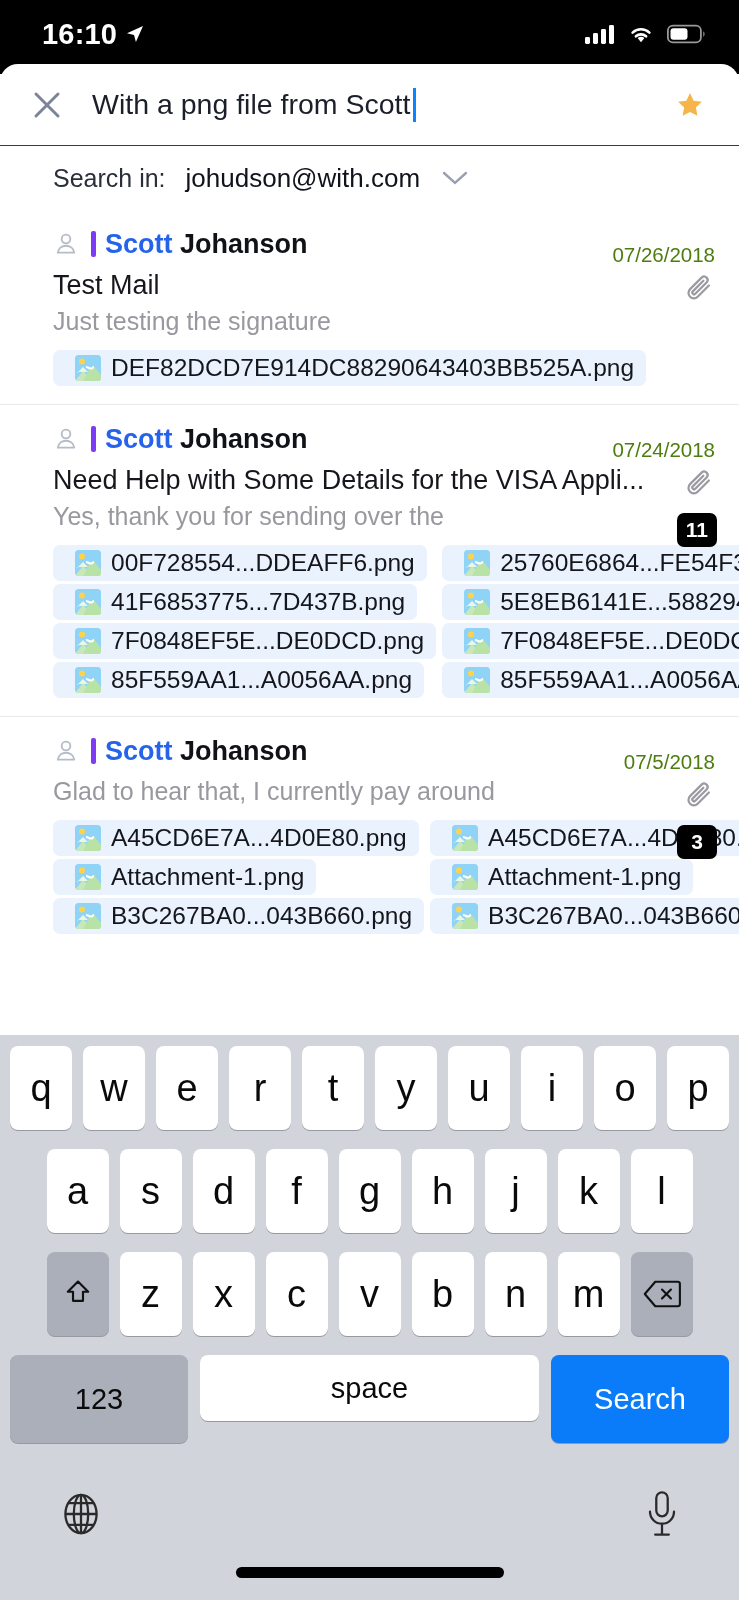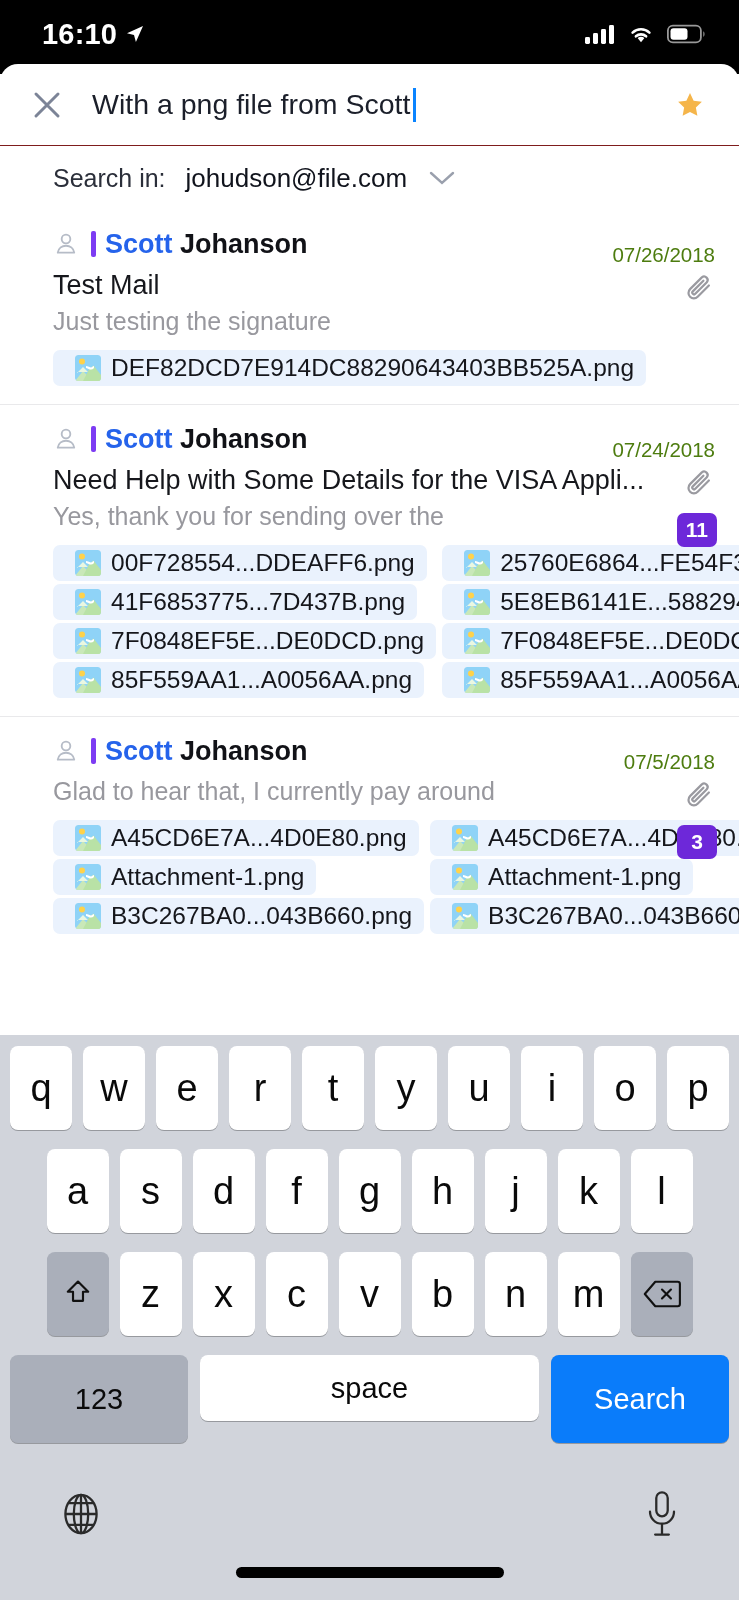--- a/index.html
+++ b/index.html
@@ -66,21 +66,21 @@
     padding-right: 62px; white-space: nowrap; overflow: hidden;
   }
   .preview {
     font-size: 25px; color: #98989e; margin-top: 6px;
     padding-right: 62px; white-space: nowrap; overflow: hidden;
   }
   .clip { position: absolute; right: 22px; top: 62px; }
   .count-badge {
     position: absolute; right: 22px; top: 108px;
     min-width: 40px; height: 34px; padding: 0 9px;
-    background: #6d28d9; border-radius: 7px; color: #fff;
+    background: #000000; border-radius: 7px; color: #fff;
     font-size: 21px; font-weight: 600;
     display: flex; align-items: center; justify-content: center;
   }
 
   .attach-grid { margin-top: 14px; display: grid; grid-template-columns: 1fr 1fr; column-gap: 6px; row-gap: 3px; }
   .attach-grid.single { grid-template-columns: 1fr; }
   .chip {
     display: inline-flex; align-items: center; gap: 10px;
     background: #eaf2fd; border-radius: 7px;
     padding: 4px 12px 4px 22px; width: fit-content; max-width: 100%;
@@ -172,21 +172,21 @@
     </div>
     <div class="star-btn">
       <svg width="30" height="30" viewBox="0 0 24 24">
         <path d="M12 2.4l2.9 6.1 6.6.9-4.8 4.6 1.2 6.6L12 17.5 6.1 20.6l1.2-6.6L2.5 9.4l6.6-.9z" fill="#f5b54a"></path>
       </svg>
     </div>
   </div>
 
   <div class="searchin">
     <span class="searchin-label">Search in:</span>
-    <span class="searchin-value">johudson@file.com</span>
+    <span class="searchin-value">johudson@with.com</span>
     <span class="chev">
       <svg width="26" height="16" viewBox="0 0 26 16">
           <path d="M2 3l11 10L24 3" stroke="#9aa0ad" stroke-width="2.4" fill="none" stroke-linecap="round"></path>
         </svg>
     </span>
   </div>
 
   <div class="results" id="results">
       <div class="result">
         <div class="row-top">

